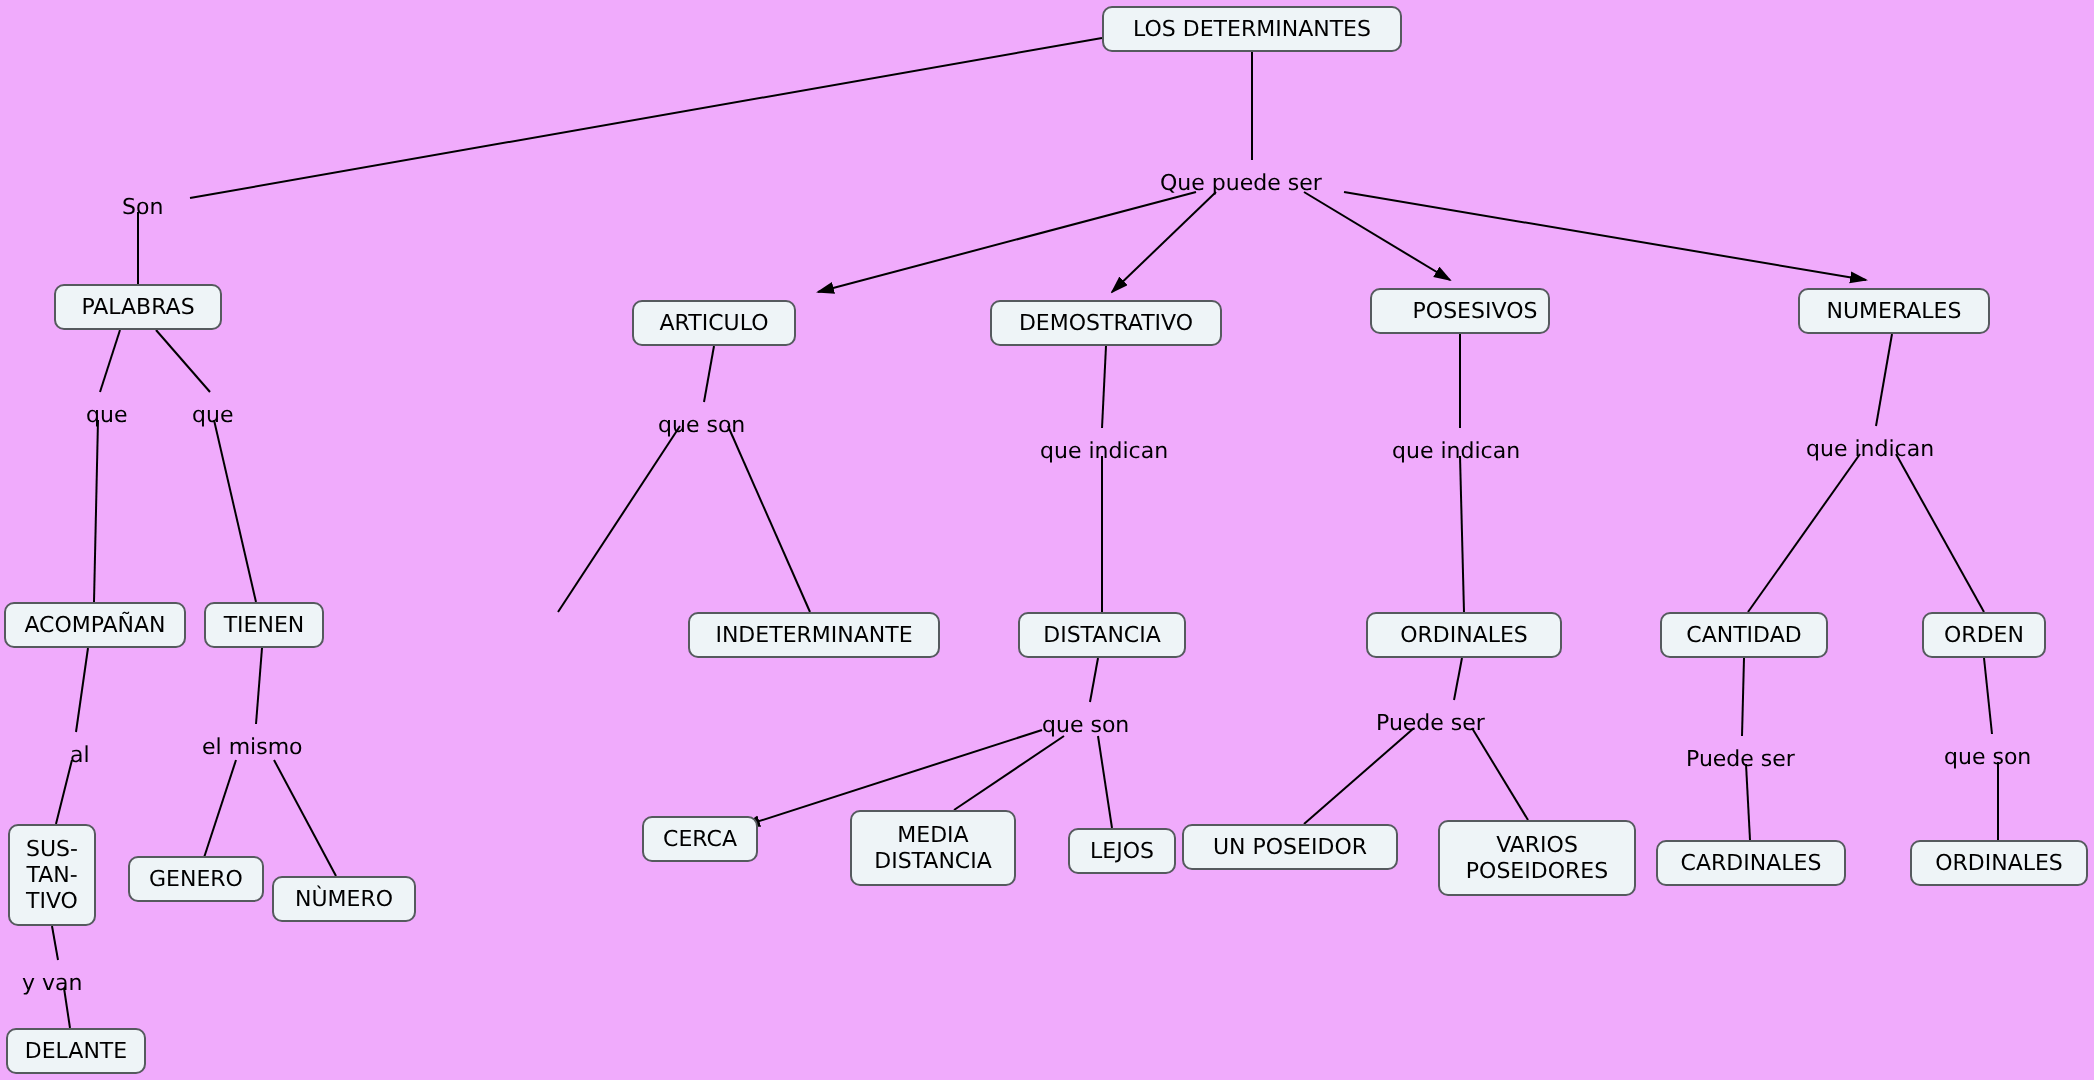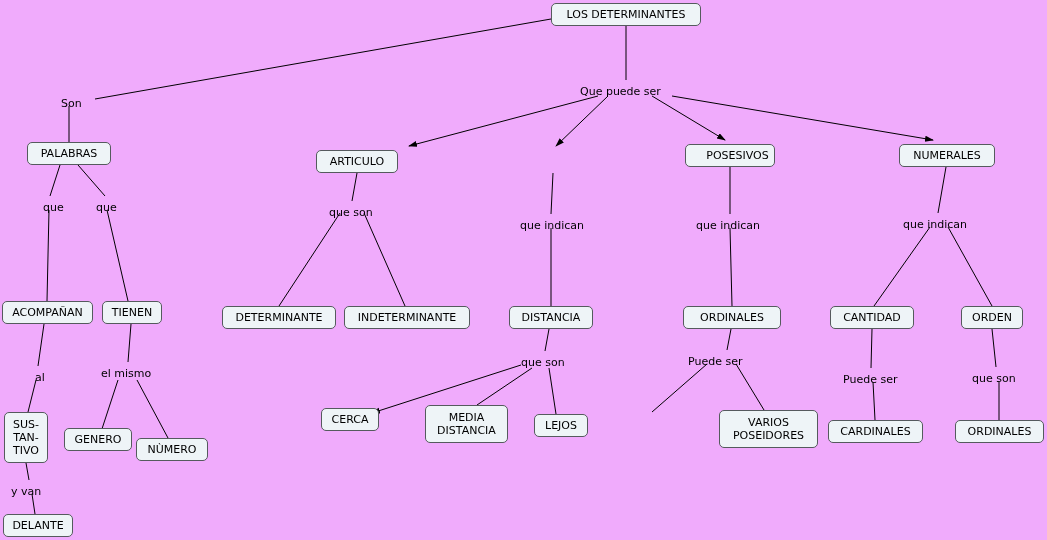--- a/index.html
+++ b/index.html
@@ -112,39 +112,40 @@
       <path d="M999,381 L999,420"></path>
 
       <path d="M26,463 L29,480"></path>
       <path d="M32,494 L35,514"></path>
     </g>
   </svg>
 
   <div class="node" style="left:551px; top:3px; width:150px; height:23px;">LOS DETERMINANTES</div>
   <div class="node" style="left:27px; top:142px; width:84px; height:23px;">PALABRAS</div>
   <div class="node" style="left:316px; top:150px; width:82px; height:23px;">ARTICULO</div>
+  <div class="node" style="left:495px; top:150px; width:116px; height:23px;">DEMOSTRATIVO</div>
   <div class="node" style="left:685px; top:144px; width:90px; height:23px;padding-left:20px;">POSESIVOS</div>
   <div class="node" style="left:899px; top:144px; width:96px; height:23px;">NUMERALES</div>
   <div class="node" style="left:2px; top:301px; width:91px; height:23px;">ACOMPAÑAN</div>
   <div class="node" style="left:102px; top:301px; width:60px; height:23px;">TIENEN</div>
-  <div class="node" style="left:222px; top:306px; width:114px; height:23px;">DETERMINANTE</div>
   <div class="node" style="left:344px; top:306px; width:126px; height:23px;">INDETERMINANTE</div>
   <div class="node" style="left:509px; top:306px; width:84px; height:23px;">DISTANCIA</div>
   <div class="node" style="left:683px; top:306px; width:98px; height:23px;">ORDINALES</div>
   <div class="node" style="left:830px; top:306px; width:84px; height:23px;">CANTIDAD</div>
   <div class="node" style="left:961px; top:306px; width:62px; height:23px;">ORDEN</div>
   <div class="node" style="left:4px; top:412px; width:44px; height:51px;">SUS-
 TAN-
 TIVO</div>
   <div class="node" style="left:64px; top:428px; width:68px; height:23px;">GENERO</div>
   <div class="node" style="left:136px; top:438px; width:72px; height:23px;">NÙMERO</div>
   <div class="node" style="left:321px; top:408px; width:58px; height:23px;">CERCA</div>
   <div class="node" style="left:425px; top:405px; width:83px; height:38px;">MEDIA
 DISTANCIA</div>
   <div class="node" style="left:534px; top:414px; width:54px; height:23px;">LEJOS</div>
+  <div class="node" style="left:591px; top:412px; width:108px; height:23px;">UN POSEIDOR</div>
   <div class="node" style="left:719px; top:410px; width:99px; height:38px;">VARIOS
 POSEIDORES</div>
   <div class="node" style="left:828px; top:420px; width:95px; height:23px;text-align:center;">CARDINALES</div>
   <div class="node" style="left:955px; top:420px; width:89px; height:23px;">ORDINALES</div>
   <div class="node" style="left:3px; top:514px; width:70px; height:23px;">DELANTE</div>
 
   <div class="edge-label" style="left:61px; top:97px;">Son</div>
   <div class="edge-label" style="left:580px; top:85px;">Que puede ser</div>
   <div class="edge-label" style="left:43px; top:201px;">que</div>
   <div class="edge-label" style="left:96px; top:201px;">que</div>

